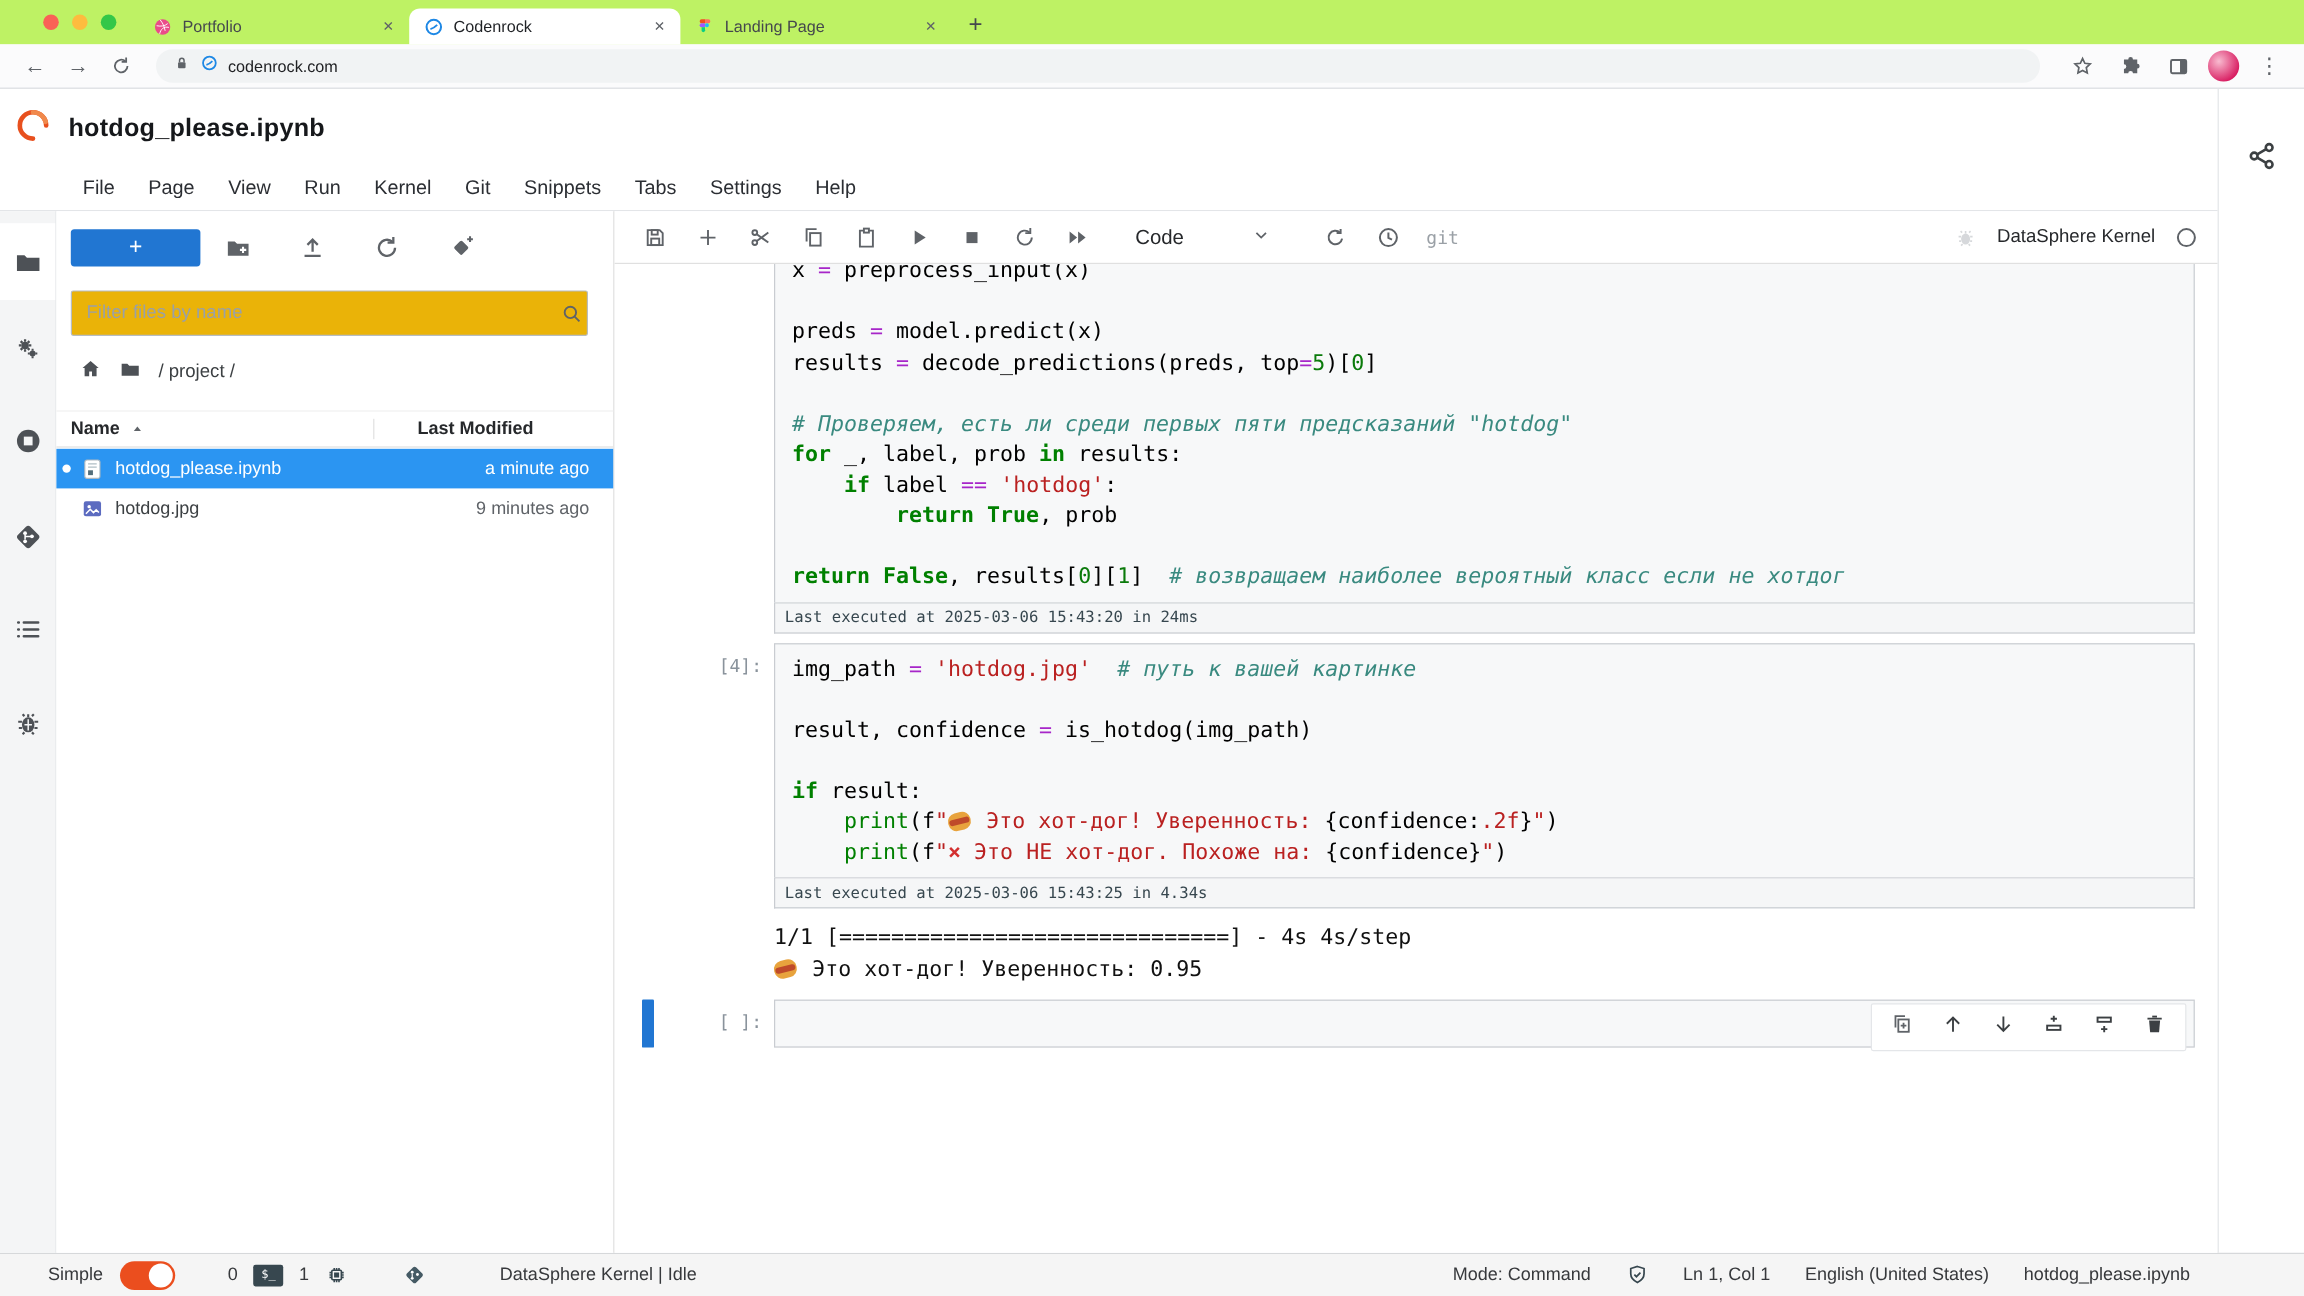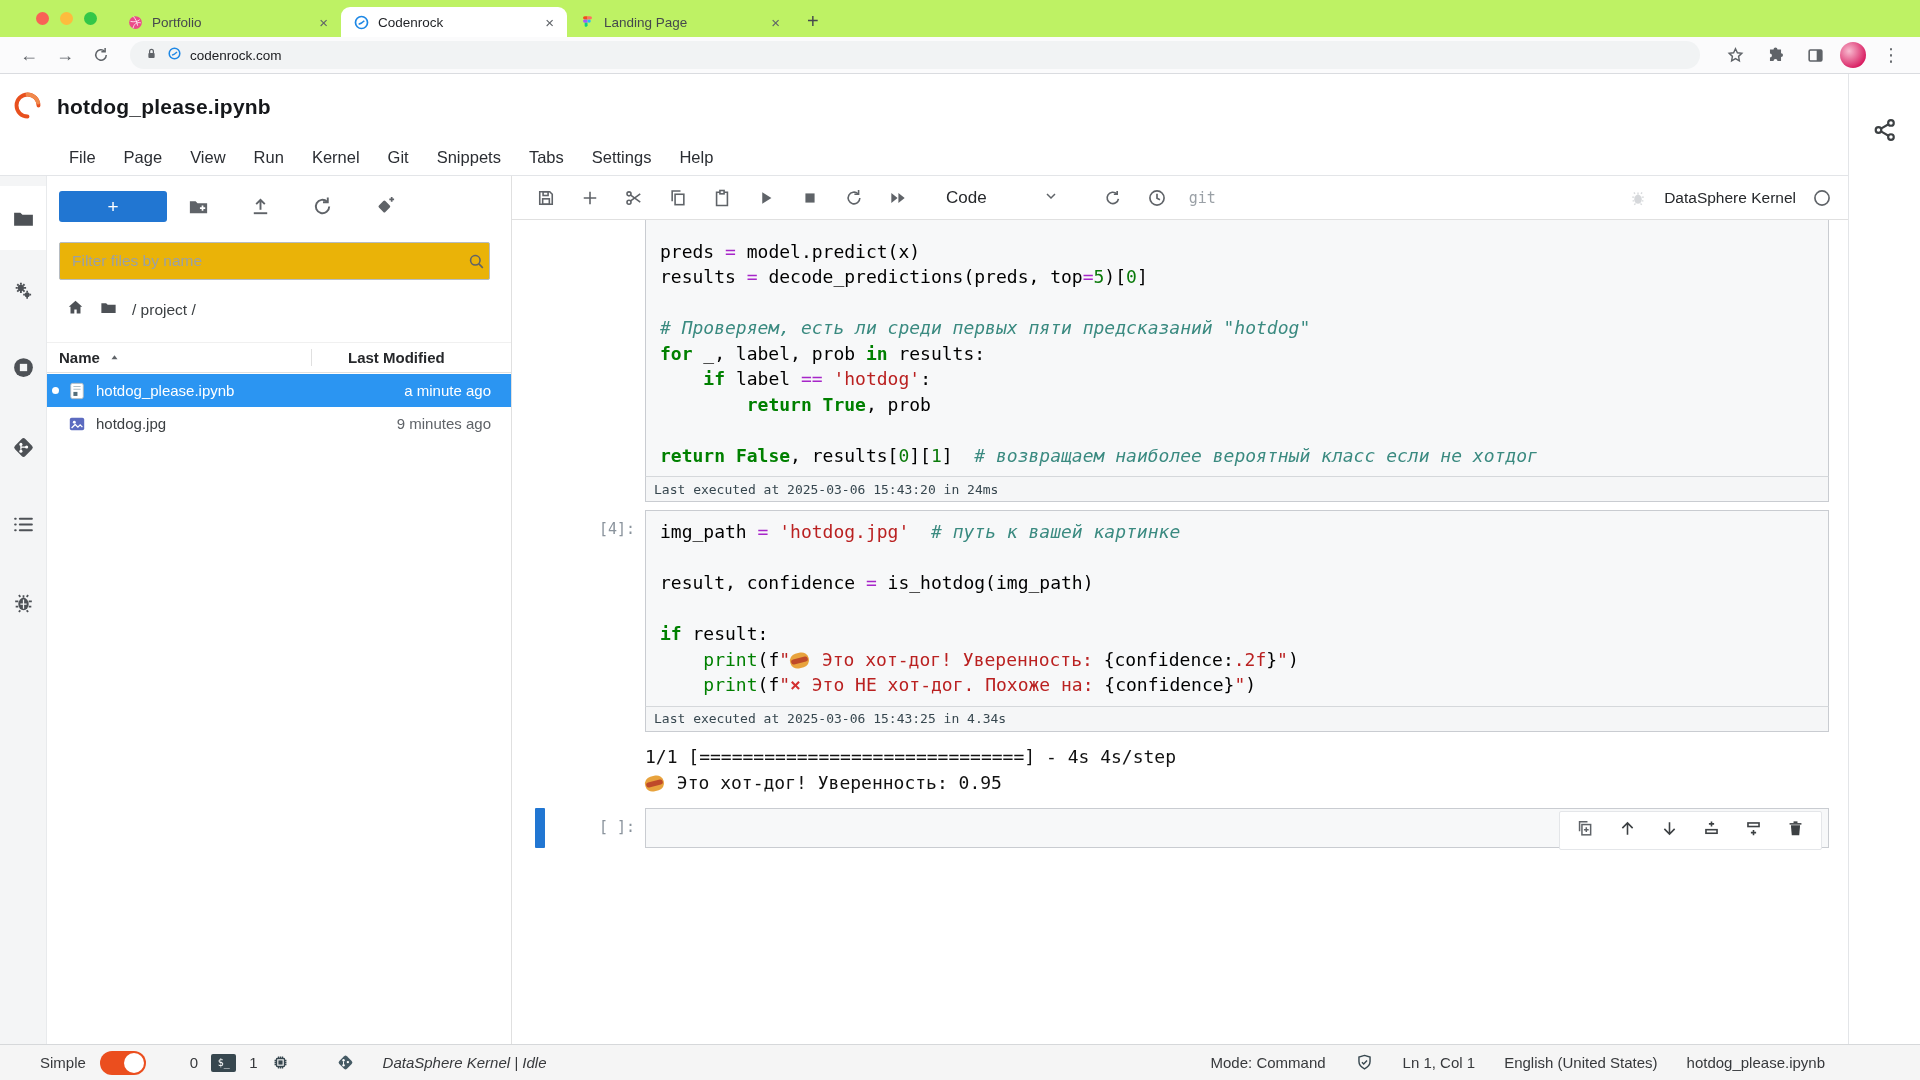--- a/index.html
+++ b/index.html
@@ -123,21 +123,21 @@
 
   
   #statusbar { height:36px; background:#f5f5f5; border-top:1px solid #d6d8da; display:flex; align-items:center; font-size:15px; color:#37393c; }
   #sb-left { display:flex; align-items:center; padding-left:40px; }
   #sb-right { margin-left:auto; display:flex; align-items:center; gap:29px; padding-right:95px; }
   .toggle { width:46px; height:24px; border-radius:12px; background:#eb4e1e; position:relative; margin-left:14px; }
   .toggle i { position:absolute; right:2px; top:2px; width:20px; height:20px; border-radius:50%; background:#fff; }
   .term-badge { width:25px; height:18px; background:#37474f; border-radius:2px; color:#fff; font-family:"DejaVu Sans Mono",monospace; font-size:10px; display:flex; align-items:center; justify-content:center; margin-left:13px; }
   .sb-ic { display:inline-flex; margin-left:13px; }
   .sb-ic svg { width:19px; height:19px; }
-  #sb-kernel-status { margin-left:28px;font-style:italic; }
+  #sb-kernel-status { margin-left:62px; }
   #sb-count-terms { margin-left:44px; }
   #sb-count-kernels { margin-left:13px; }
   #sb-git { margin-left:46px; }
   #sb-right .sb-ic { margin-left:0; }
 </style>
 </head>
 <body>
 
 <div id="browser">
   <div class="tabstrip">
@@ -473,20 +473,21 @@
                   <circle cx="12" cy="12" r="8.5"></circle>
                 </svg>
             </span>
           </span>
         </div>
         <div id="nb-content">
             <div class="cell-row clip">
               <div class="prompt-col"></div>
               <div class="cell-main">
                 <div class="editor">
+                  <div class="code-line"><span>x </span><span class="tk-op">=</span><span> preprocess_input(x)</span></div>
                   <div class="code-line">&nbsp;</div>
                   <div class="code-line"><span>preds </span><span class="tk-op">=</span><span> model.</span><span class="tk-fn">predict</span><span>(x)</span></div>
                   <div class="code-line"><span>results </span><span class="tk-op">=</span><span> decode_predictions(preds, top</span><span class="tk-op">=</span><span class="tk-num">5</span><span>)[</span><span class="tk-num">0</span><span>]</span></div>
                   <div class="code-line">&nbsp;</div>
                   <div class="code-line"><span class="tk-com"># Проверяем, есть ли среди первых пяти предсказаний "hotdog"</span></div>
                   <div class="code-line"><span class="tk-kw">for</span><span> _, label, prob </span><span class="tk-kw">in</span><span> results:</span></div>
                   <div class="code-line"><span>    </span><span class="tk-kw">if</span><span> label </span><span class="tk-op">==</span><span> </span><span class="tk-str">'hotdog'</span><span>:</span></div>
                   <div class="code-line"><span>        </span><span class="tk-kw">return</span><span> </span><span class="tk-kw">True</span><span>, prob</span></div>
                   <div class="code-line">&nbsp;</div>
                   <div class="code-line"><span class="tk-kw">return</span><span> </span><span class="tk-kw">False</span><span>, results[</span><span class="tk-num">0</span><span>][</span><span class="tk-num">1</span><span>]  </span><span class="tk-com"># возвращаем наиболее вероятный класс если не хотдог</span></div>

